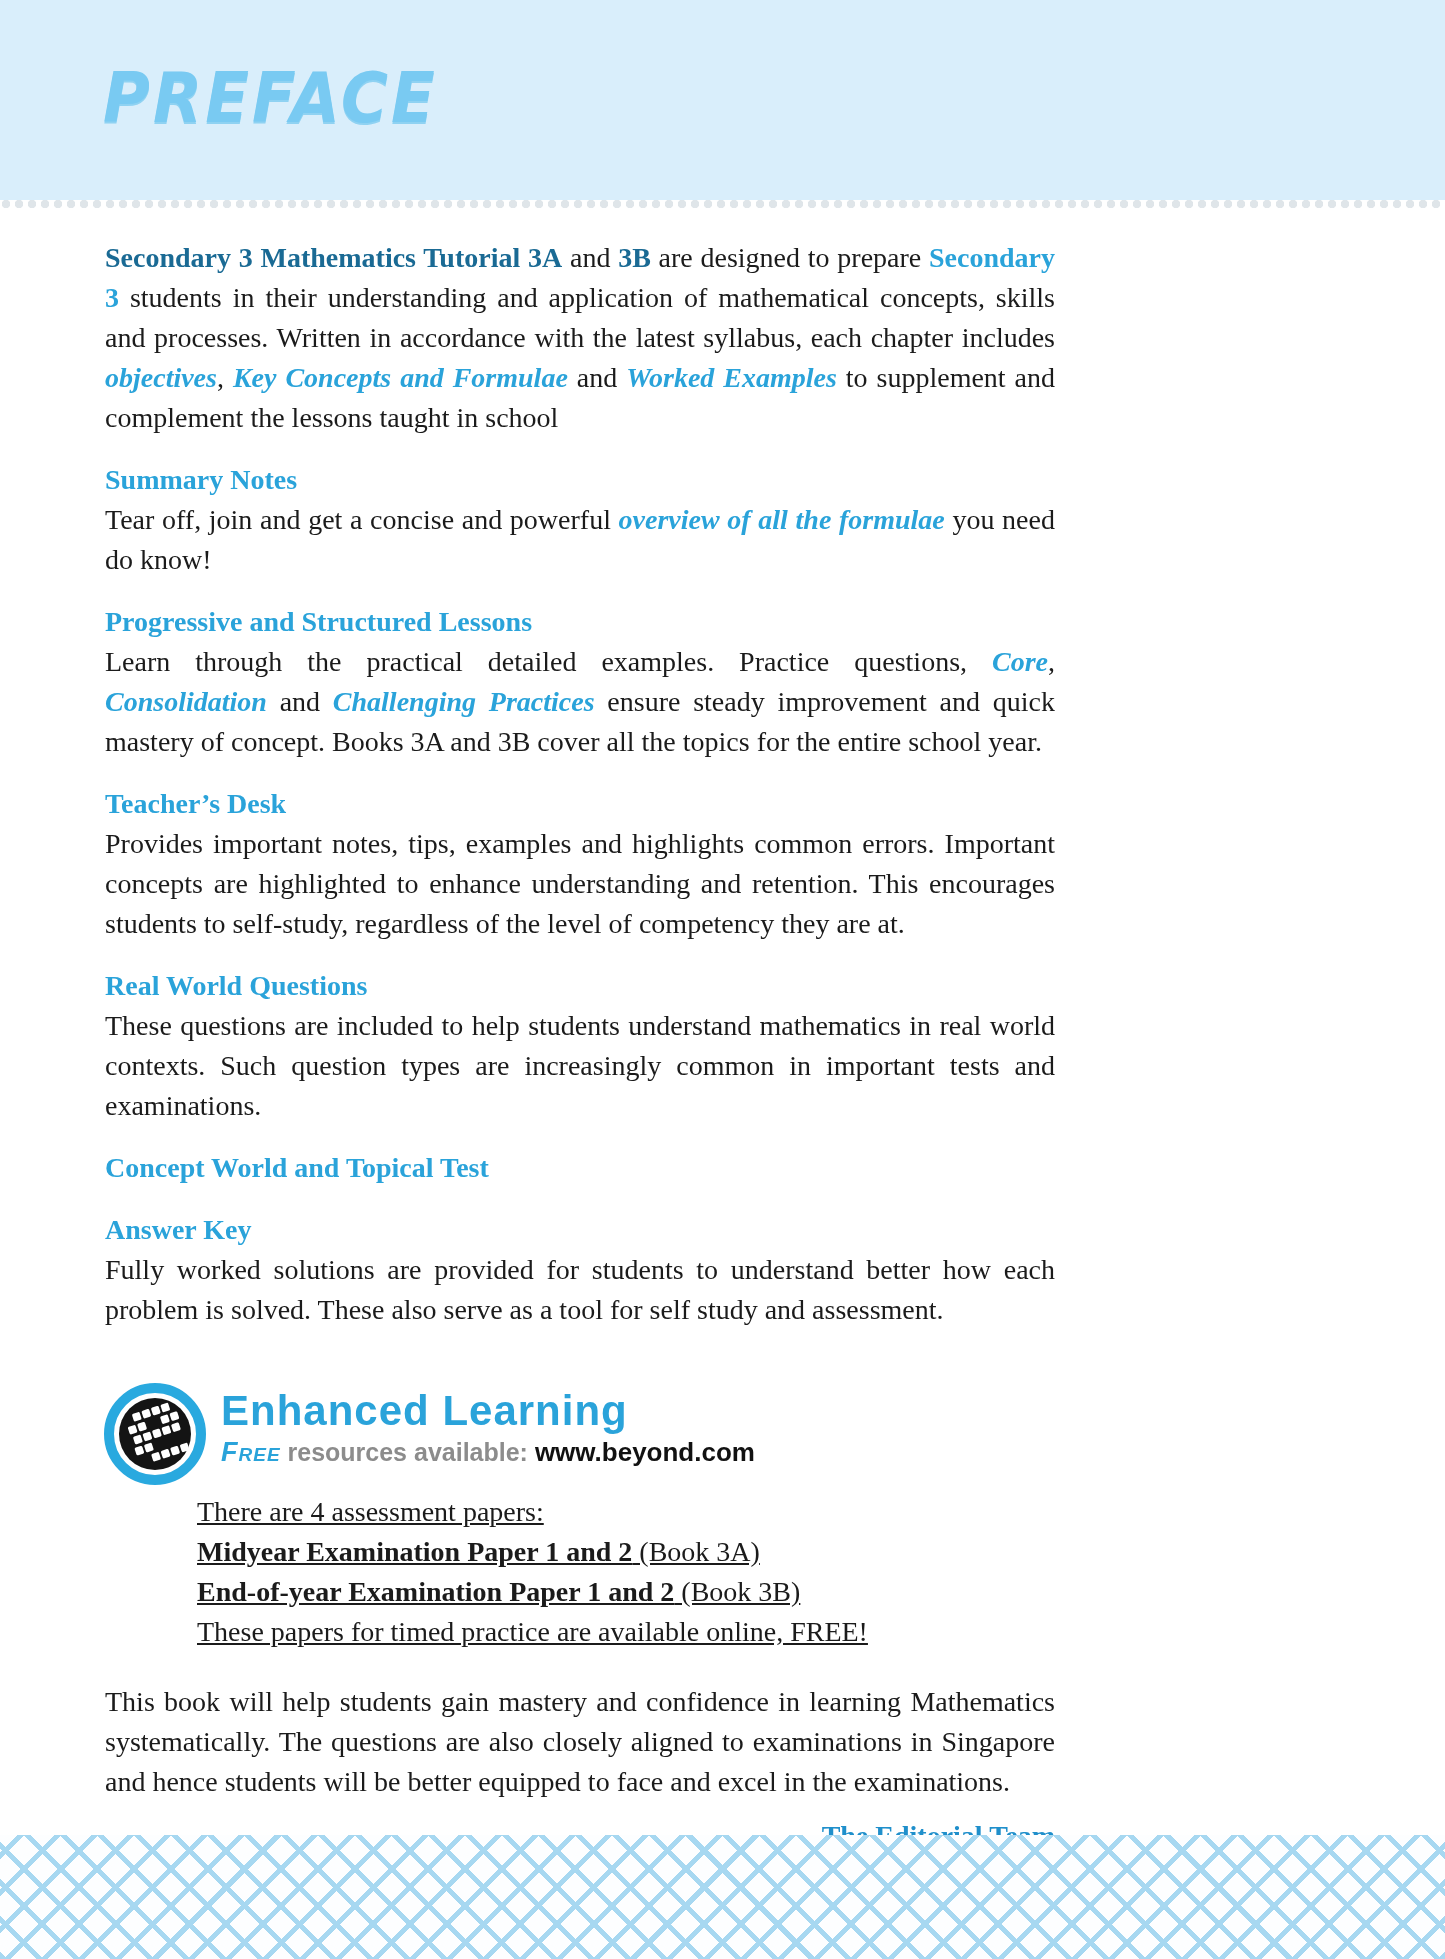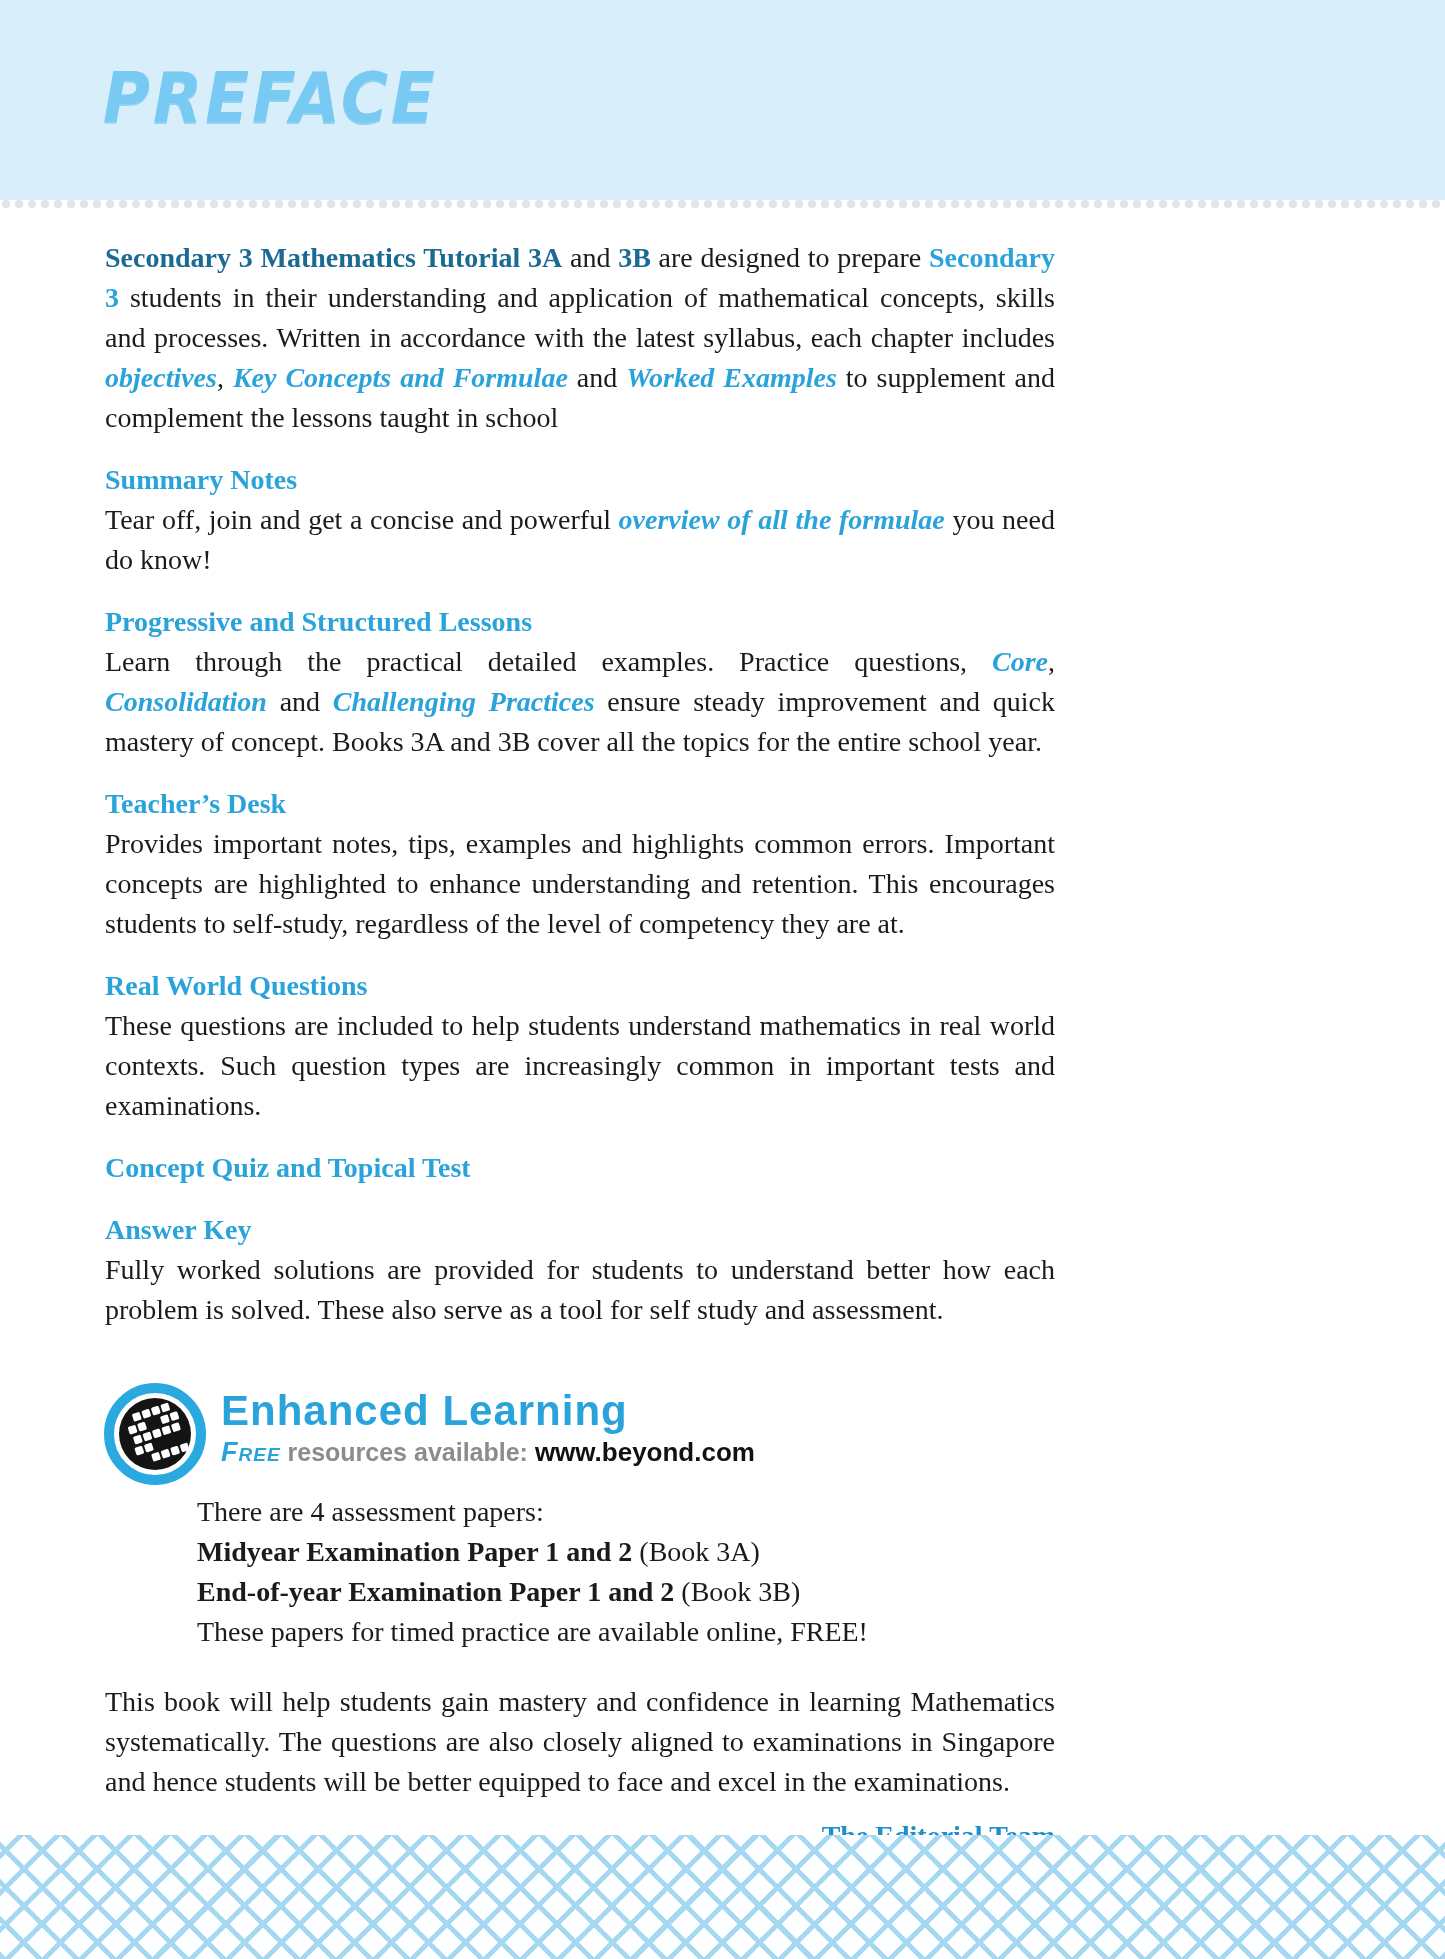--- a/index.html
+++ b/index.html
@@ -71,21 +71,21 @@
   .enh-tagline{
     font-family:"Liberation Sans", sans-serif;
     font-size:25px;line-height:30px;margin-top:3px;
   }
   .enh-free{
     color:var(--bright);font-weight:bold;font-style:italic;
     font-variant:small-caps;letter-spacing:1px;font-size:27px;
   }
   .enh-rest{color:var(--gray);font-weight:bold;}
   .enh-url{color:#111;font-weight:bold;font-size:26px;}
-  .enh-lines{margin:6px 0 0 92px;}
+  .enh-lines{margin:6px 0 0 92px;text-decoration:underline;}
   .closing{margin-top:30px;}
   .signature{
     margin-top:14px;
     text-align:right;
     font-size:28px;line-height:40px;font-weight:bold;
     color:var(--sig);
   }
   .lattice{
     position:absolute;left:0;bottom:0;width:100%;height:124px;
     background:
@@ -120,21 +120,21 @@
         </div>
         <div class="sec">
           <h2>Teacher’s Desk</h2>
           <p><span class="s-p">Provides important notes, tips, examples and highlights common errors. Important concepts are highlighted to enhance understanding and retention. This encourages students to self-study, regardless of the level of competency they are at.</span></p>
         </div>
         <div class="sec">
           <h2>Real World Questions</h2>
           <p><span class="s-p">These questions are included to help students understand mathematics in real world contexts. Such question types are increasingly common in important tests and examinations.</span></p>
         </div>
         <div class="sec">
-          <h2>Concept Quiz and Topical Test</h2>
+          <h2>Concept World and Topical Test</h2>
         </div>
         <div class="sec">
           <h2>Answer Key</h2>
           <p><span class="s-p">Fully worked solutions are provided for students to understand better how each problem is solved. These also serve as a tool for self study and assessment.</span></p>
         </div>
       </div>
 
     <div class="enh">
       <svg class="enh-logo" width="104" height="104" viewBox="0 0 104 104" aria-hidden="true">
         <circle cx="52" cy="52" r="46" fill="none" stroke="#29A9DF" stroke-width="10"></circle>

